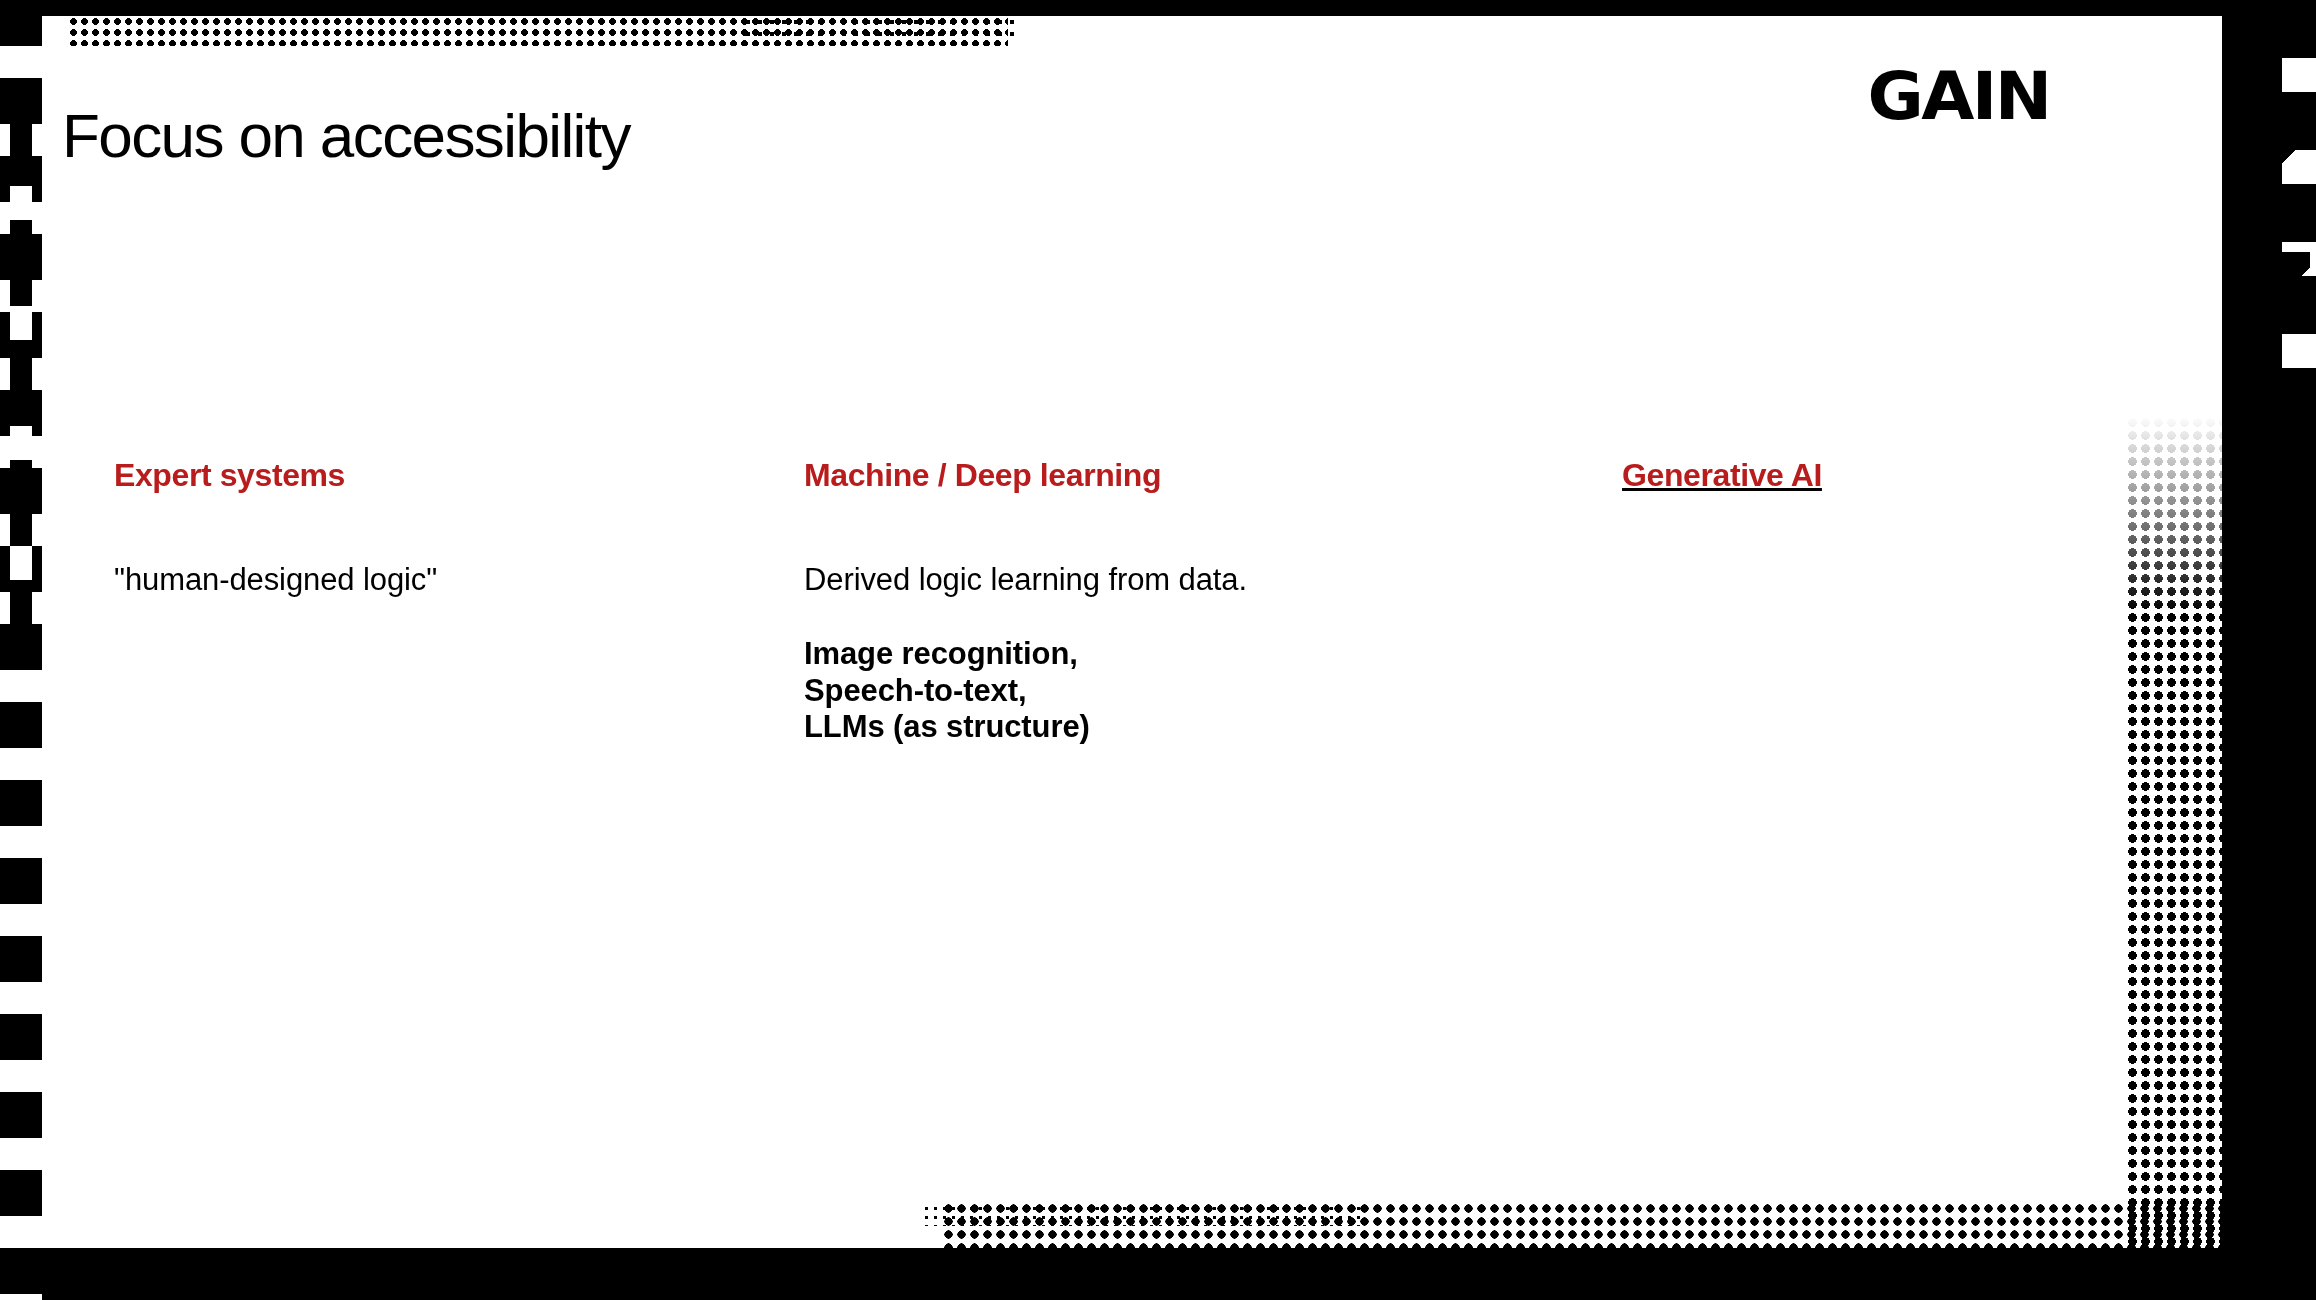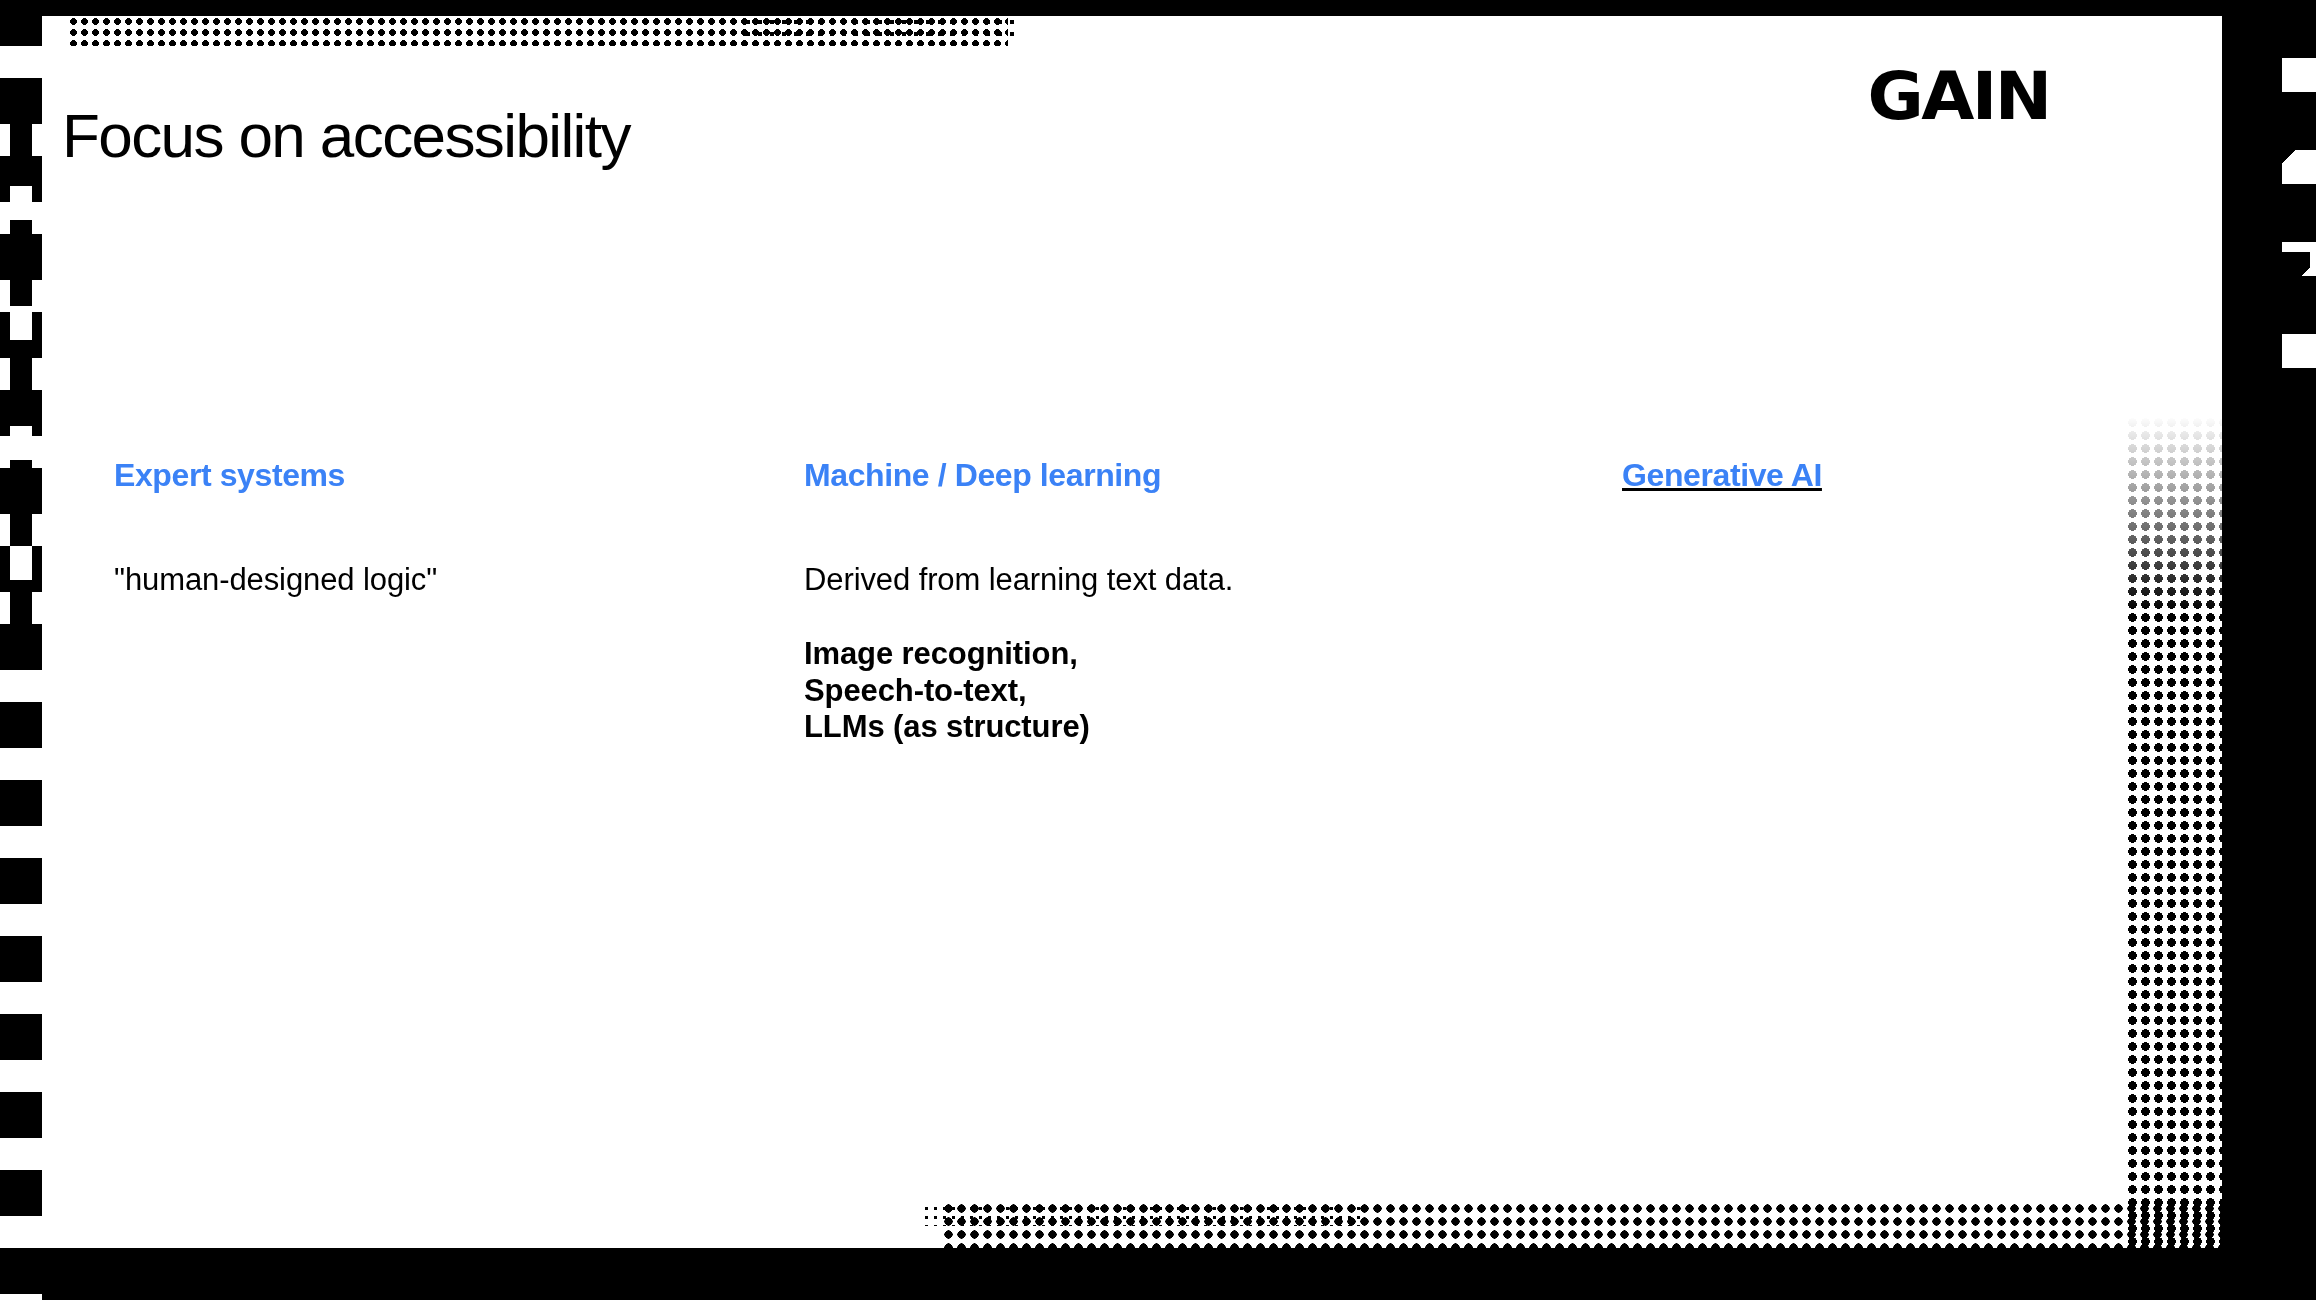--- a/index.html
+++ b/index.html
@@ -197,21 +197,21 @@
   .col-1 { width: 690px; }
   .col-2 { width: 818px; }
   .col-3 { width: 520px; text-decoration: underline; }
 
   .col-heading {
     font-size: 32px;
     font-weight: 700;
     letter-spacing: -0.4px;
     line-height: 1.2;
     margin: 0 0 68px 0;
-    color: #3b82f6;
+    color: #b91c1c;
   }
 
   .col-body {
     font-size: 31px;
     font-weight: 400;
     line-height: 1.18;
     color: #000000;
     white-space: pre-line;
     letter-spacing: -0.1px;
   }
@@ -249,21 +249,21 @@
 
     <div class="columns">
 
       <div class="col col-1">
         <div class="col-heading">Expert systems</div>
         <div class="col-body">"human-designed logic"</div>
       </div>
 
       <div class="col col-2">
         <div class="col-heading">Machine / Deep learning</div>
-        <div class="col-body">Derived from learning text data.</div>
+        <div class="col-body">Derived logic learning from data.</div>
         <div class="col-body">Image recognition,
 Speech-to-text,
 LLMs (as structure)</div>
       </div>
 
       <div class="col col-3">
         <div class="col-heading">Generative AI</div>
       </div>
 
     </div>

